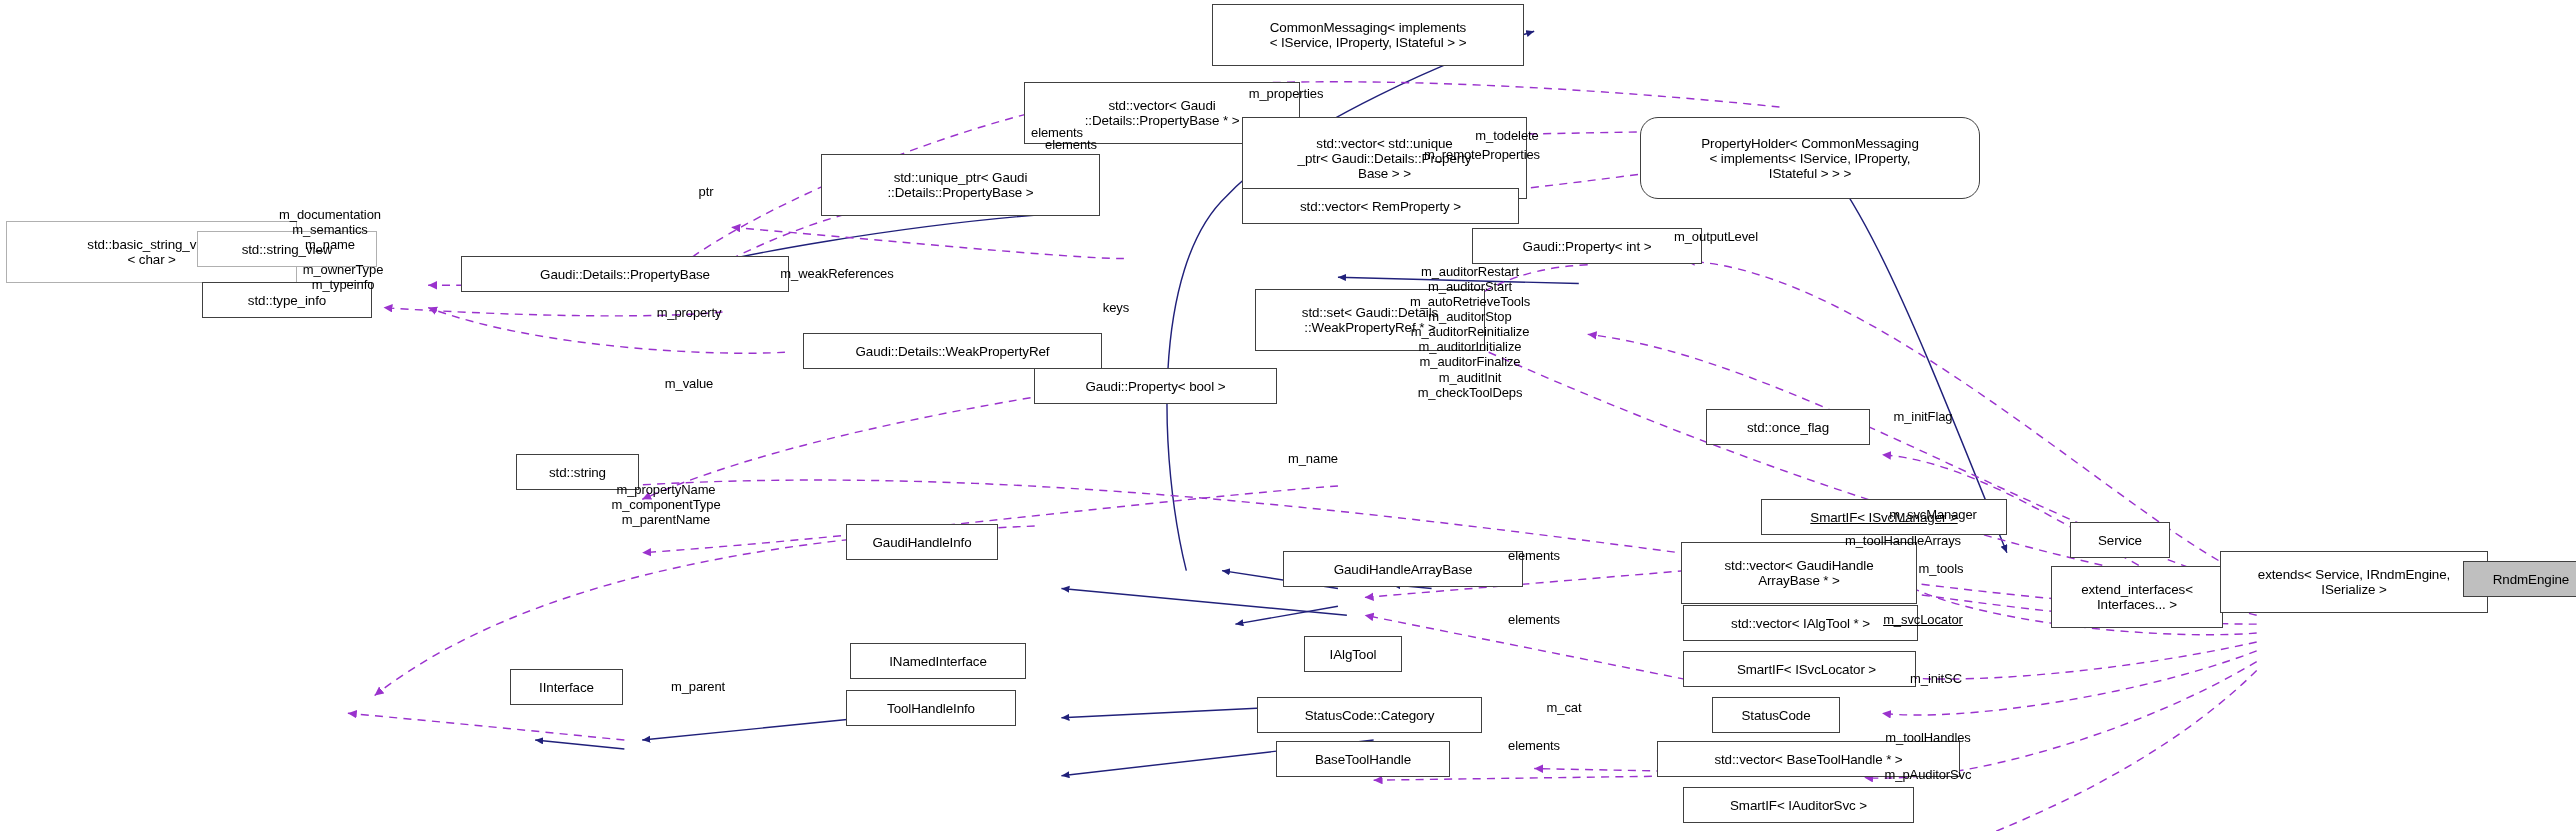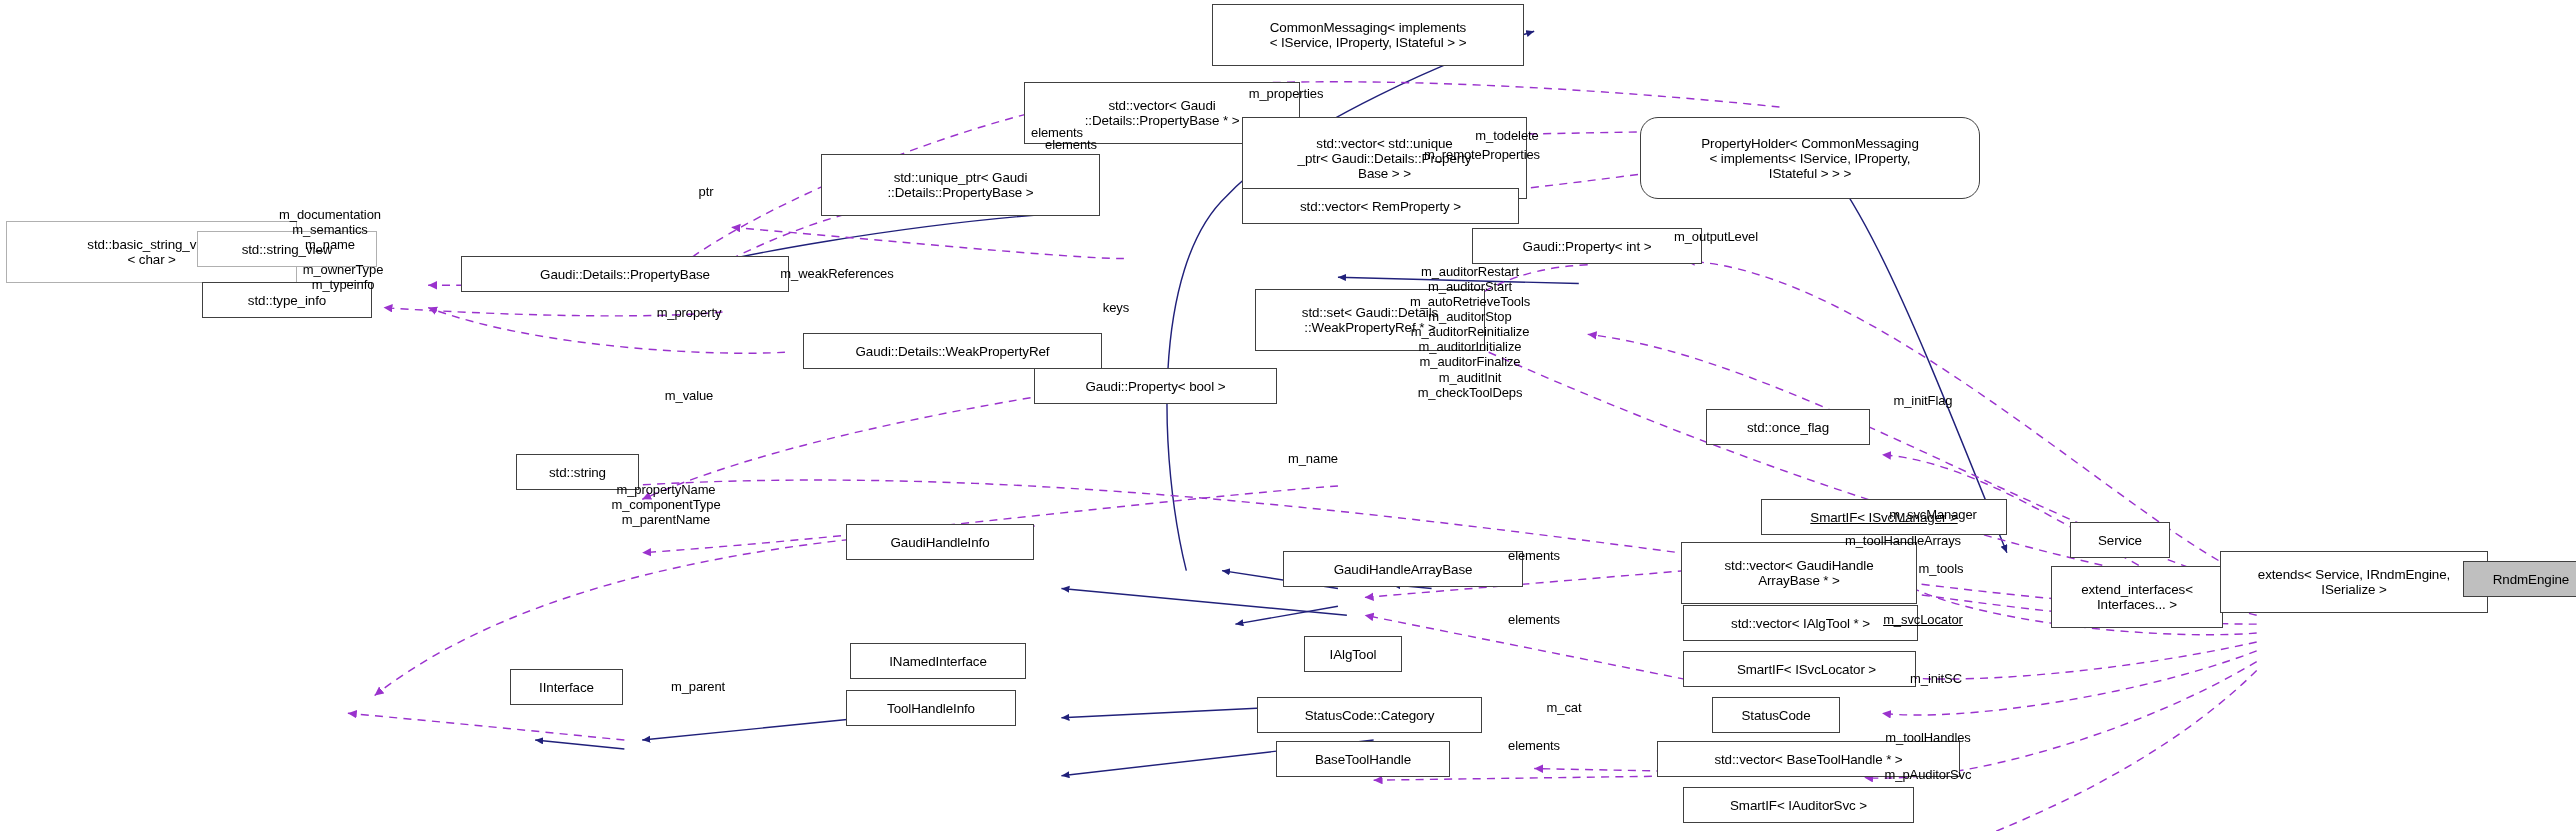--- a/index.html
+++ b/index.html
@@ -144,21 +144,21 @@
 IStateful &gt; &gt; &gt;</div>
       <div class="node" style="left: 1472px; top: 228px; width: 230px; height: 36px;">Gaudi::Property&lt; int &gt;</div>
       <div class="node" style="left: 1255px; top: 289px; width: 230px; height: 62px;">std::set&lt; Gaudi::Details
 ::WeakPropertyRef * &gt;</div>
       <div class="node" style="left: 803px; top: 333px; width: 299px; height: 36px;">Gaudi::Details::WeakPropertyRef</div>
       <div class="node" style="left: 1034px; top: 368px; width: 243px; height: 36px;">Gaudi::Property&lt; bool &gt;</div>
       <div class="node" style="left: 1706px; top: 409px; width: 164px; height: 36px;">std::once_flag</div>
       <div class="node" style="left: 516px; top: 454px; width: 123px; height: 36px;">std::string</div>
       <div class="node" style="left: 1761px; top: 499px; width: 246px; height: 36px; text-decoration: underline;">SmartIF&lt; ISvcManager &gt;</div>
       <div class="node" style="left: 2070px; top: 522px; width: 100px; height: 36px;">Service</div>
-      <div class="node" style="left: 846px; top: 524px; width: 188px; height: 36px;">GaudiHandleInfo</div>
+      <div class="node" style="left: 846px; top: 524px; width: 152px; height: 36px;">GaudiHandleInfo</div>
       <div class="node" style="left: 1681px; top: 542px; width: 236px; height: 62px;">std::vector&lt; GaudiHandle
 ArrayBase * &gt;</div>
       <div class="node" style="left: 1260px; top: 551px; width: 240px; height: 36px; margin-left: 23px;">GaudiHandleArrayBase</div>
       <div class="node" style="left: 2051px; top: 566px; width: 172px; height: 62px;">extend_interfaces&lt;
 Interfaces... &gt;</div>
       <div class="node" style="left: 2220px; top: 551px; width: 268px; height: 62px;">extends&lt; Service, IRndmEngine,
 ISerialize &gt;</div>
       <div class="node focus" style="left: 2463px; top: 561px; width: 136px; height: 36px;">RndmEngine</div>
       <div class="node" style="left: 1683px; top: 605px; width: 235px; height: 36px;">std::vector&lt; IAlgTool * &gt;</div>
       <div class="node" style="left: 850px; top: 643px; width: 176px; height: 36px;">INamedInterface</div>
@@ -190,22 +190,22 @@
 m_auditorStart
 m_autoRetrieveTools
 m_auditorStop
 m_auditorReinitialize
 m_auditorInitialize
 m_auditorFinalize
 m_auditInit
 m_checkToolDeps</div>
       <div class="edge-label" style="left: 689px; top: 305px; transform: translateX(-50%);">m_property</div>
       <div class="edge-label" style="left: 1116px; top: 300px; transform: translateX(-50%);">keys</div>
-      <div class="edge-label" style="left: 689px; top: 376px; transform: translateX(-50%); margin-top: 12px;">m_value</div>
-      <div class="edge-label" style="left: 1923px; top: 393px; transform: translateX(-50%);">m_initFlag</div>
+      <div class="edge-label" style="left: 689px; top: 376px; transform: translateX(-50%);">m_value</div>
+      <div class="edge-label" style="left: 1923px; top: 409px; transform: translateX(-50%);">m_initFlag</div>
       <div class="edge-label" style="left: 1313px; top: 451px; transform: translateX(-50%);">m_name</div>
       <div class="edge-label" style="left: 666px; top: 482px; transform: translateX(-50%);">m_propertyName
 m_componentType
 m_parentName</div>
       <div class="edge-label" style="left: 1933px; top: 507px; transform: translateX(-50%);">m_svcManager</div>
       <div class="edge-label" style="left: 1903px; top: 533px; transform: translateX(-50%);">m_toolHandleArrays</div>
       <div class="edge-label" style="left: 1534px; top: 548px; transform: translateX(-50%);">elements</div>
       <div class="edge-label" style="left: 1941px; top: 561px; transform: translateX(-50%);">m_tools</div>
       <div class="edge-label" style="left: 1534px; top: 612px; transform: translateX(-50%);">elements</div>
       <div class="edge-label" style="left: 1923px; top: 612px; transform: translateX(-50%); text-decoration: underline;">m_svcLocator</div>

